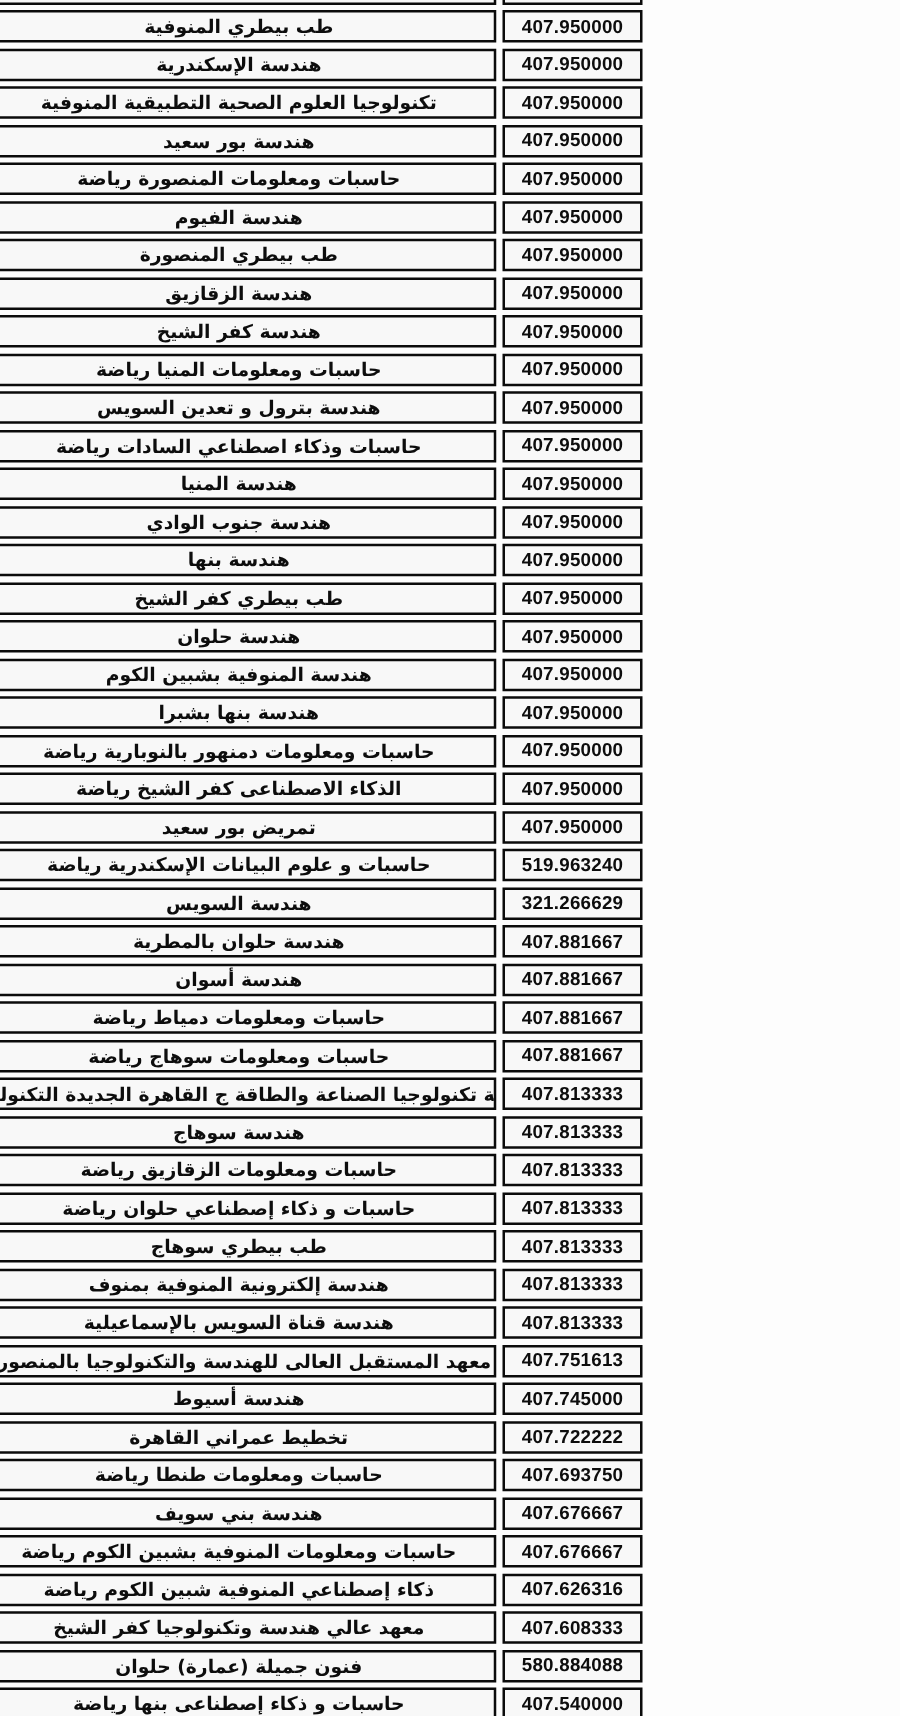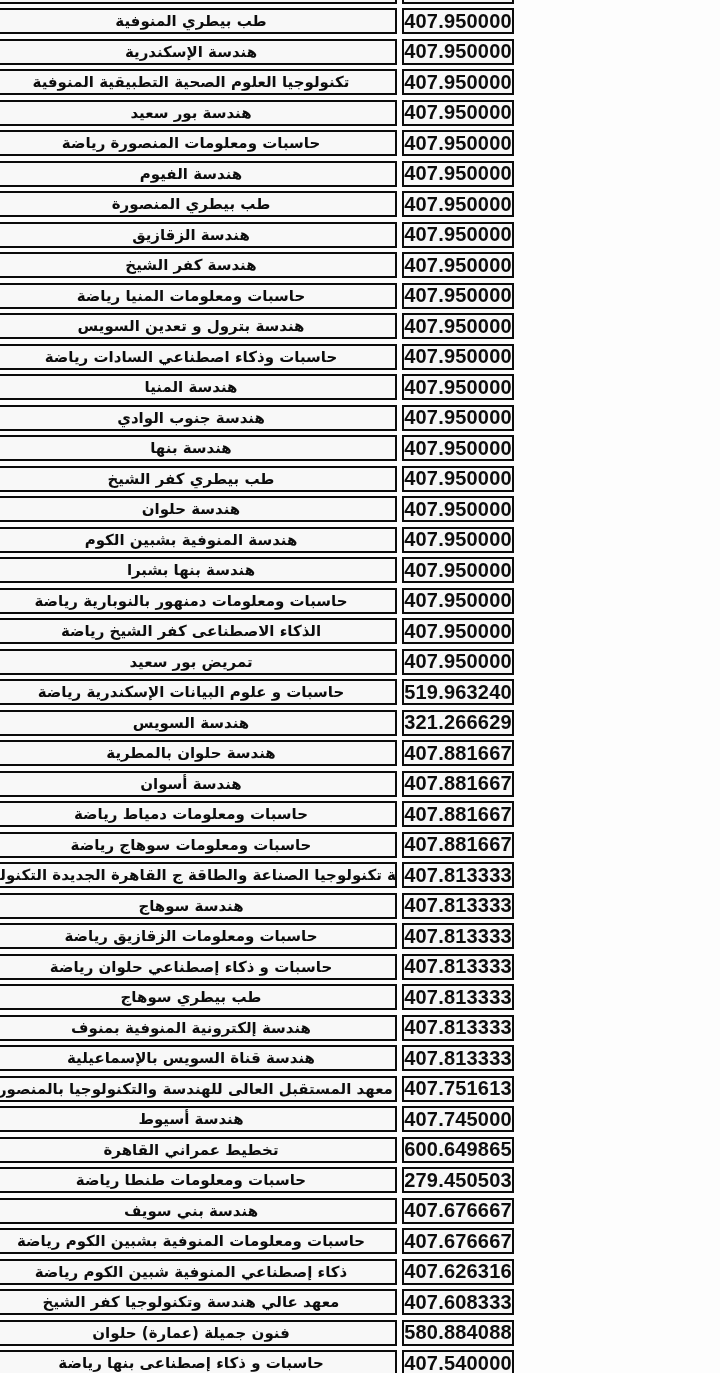--- a/index.html
+++ b/index.html
@@ -44,21 +44,21 @@
     font-family: "DejaVu Sans", sans-serif;
     font-weight: bold;
     font-size: 15px;
     padding: 0 2px;
   }
   .cell.score {
     width: 112px;
     direction: ltr;
     font-family: "Liberation Sans", "DejaVu Sans", sans-serif;
     font-weight: bold;
-    font-size: 20px;
+    font-size: 15px;
     letter-spacing: 0.2px;
   }
 </style>
 </head>
 <body>
 
 <div id="viewport">
   <div class="score-table" id="score-table">
   <div class="trow">
     <div class="cell name"></div>
@@ -245,26 +245,26 @@
     <div class="cell score">407.751613</div>
   </div>
 
   <div class="trow">
     <div class="cell name">هندسة أسيوط</div>
     <div class="cell score">407.745000</div>
   </div>
 
   <div class="trow">
     <div class="cell name">تخطيط عمراني القاهرة</div>
-    <div class="cell score">600.649865</div>
+    <div class="cell score">407.722222</div>
   </div>
 
   <div class="trow">
     <div class="cell name">حاسبات ومعلومات طنطا رياضة</div>
-    <div class="cell score">279.450503</div>
+    <div class="cell score">407.693750</div>
   </div>
 
   <div class="trow">
     <div class="cell name">هندسة بني سويف</div>
     <div class="cell score">407.676667</div>
   </div>
 
   <div class="trow">
     <div class="cell name">حاسبات ومعلومات المنوفية بشبين الكوم رياضة</div>
     <div class="cell score">407.676667</div>

